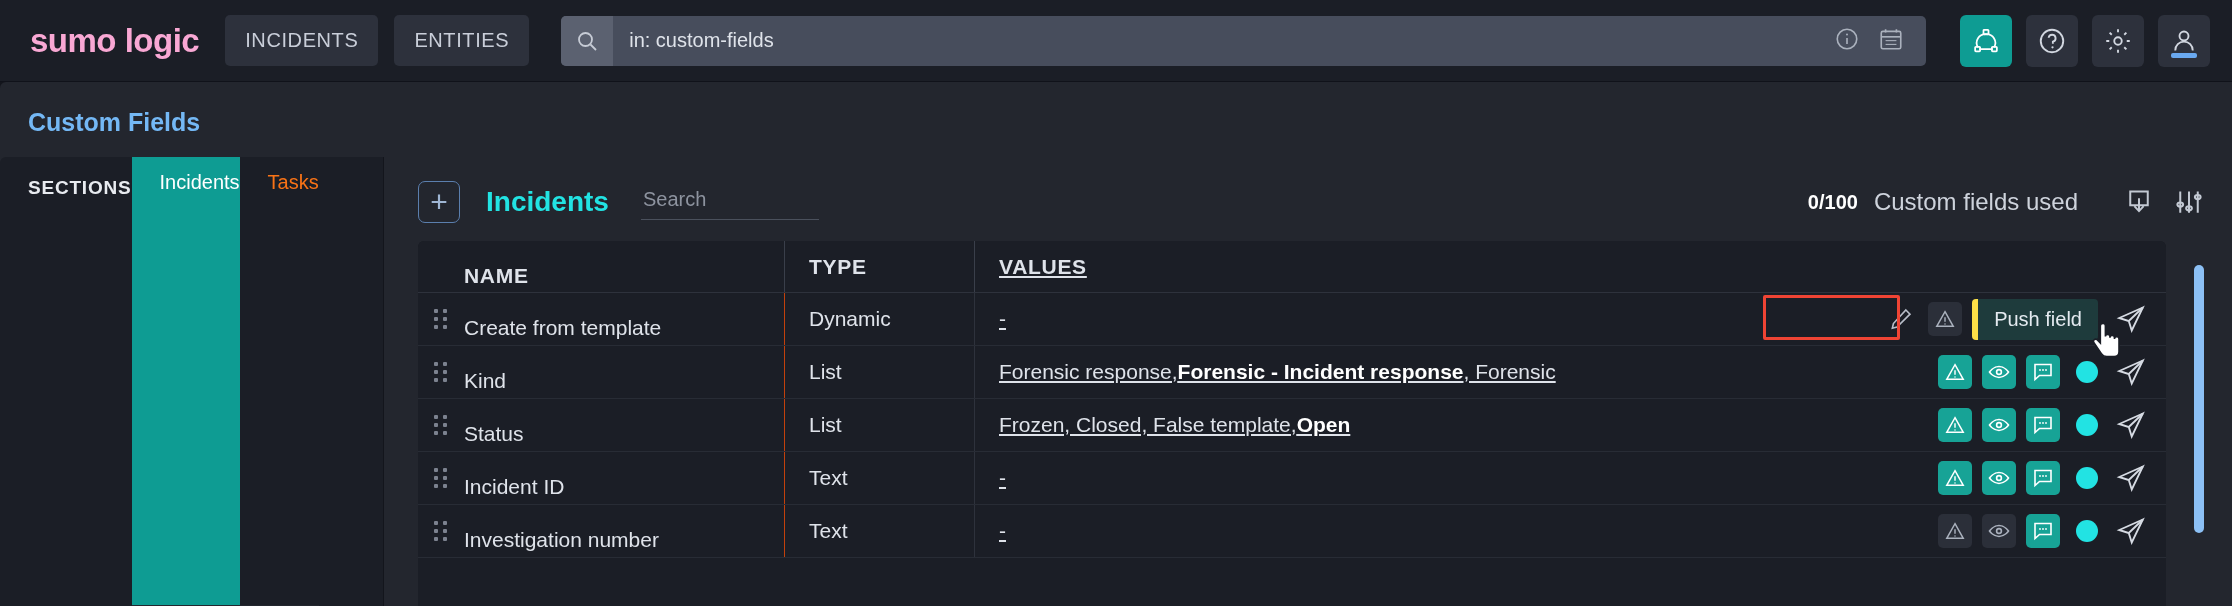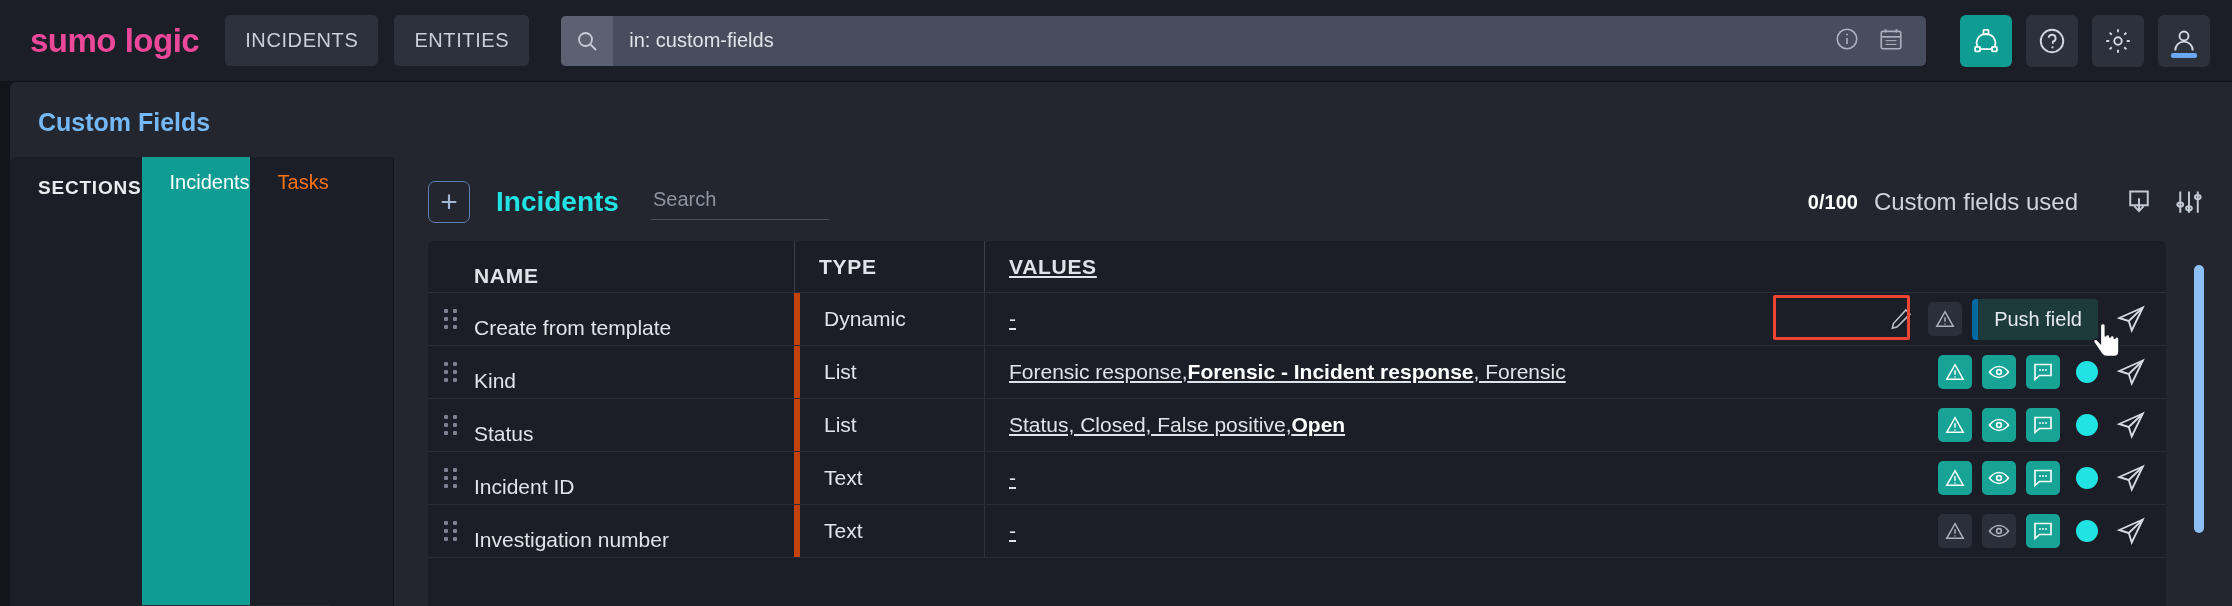--- a/index.html
+++ b/index.html
@@ -14,21 +14,21 @@
   .topnav {
     height: 82px;
     background: #1b1e26;
     display: flex;
     align-items: center;
     padding: 0 22px 0 30px;
     gap: 0;
     border-bottom: 1px solid #10121a;
   }
   .brand {
-    color: #ec4899;
+    color: #f9a8d4;
     font-size: 33px;
     font-weight: 700;
     letter-spacing: -0.5px;
     margin-right: 26px;
     white-space: nowrap;
   }
   .nav-tab {
     background: #2d313c;
     color: #c9ced9;
     font-size: 20px;
@@ -86,21 +86,21 @@
     bottom: 9px; left: 13px;
     width: 26px; height: 5px;
     background: #6aa9f0;
     border-radius: 2px;
   }
 
   
   .page {
     height: calc(606px - 82px);
     background: #13151c;
-    padding-left: 10px;
+    padding-left: 0;
     display: flex;
     flex-direction: column;
     justify-content: flex-end;
   }
   .page-inner {
     background: #23262e;
     flex: 1;
     display: flex;
     flex-direction: column;
     border-radius: 6px 0 0 0;
@@ -229,21 +229,21 @@
   }
   .th {
     color: #eef1f5;
     font-size: 19px;
     font-weight: 700;
     letter-spacing: 0.7px;
   }
   .c-handle { width: 46px; flex: none; display: flex; justify-content: center; }
   .c-name { width: 320px; flex: none; color: #dfe3ea; font-size: 21px; margin-top: 18px; }
   .c-type { width: 190px; flex: none; color: #dfe3ea; font-size: 21px;
-            border-left: 6px solid #c2410c; padding-left: 24px; height: 100%;
+            border-left: 1px solid #c2410c; padding-left: 24px; height: 100%;
             display: flex; align-items: center; }
   .c-vals { flex: 1; min-width: 0; color: #dfe3ea; font-size: 21px;
             border-left: 1px solid #2e323c; padding-left: 24px; height: 100%;
             display: flex; align-items: center; white-space: nowrap; overflow: hidden; text-decoration: underline; }
   .thead .c-type, .thead .c-vals { border-left: 1px solid #3a3f4a; }
   .c-actions {
     flex: none;
     display: flex;
     align-items: center;
     gap: 10px;
@@ -267,21 +267,21 @@
   b.val { color: #ffffff; font-weight: 700; }
 
   
   .tip-wrap { position: relative; display: flex; align-items: center; }
   .tooltip {
     background: #1e3b3c;
     color: #e4eaf0;
     font-size: 20px;
     padding: 9px 16px;
     border-radius: 4px;
-    border-left: 6px solid #0369a1;
+    border-left: 6px solid #fde047;
     white-space: nowrap;
   }
   .hl-box {
     position: absolute;
     border: 3px solid #ef4434;
     border-radius: 2px;
     pointer-events: none;
   }
   .cursor-hand { position: absolute; pointer-events: none; }
   .scrollbar {
@@ -508,21 +508,21 @@
                   <i></i>
                   <i></i>
                   <i></i>
                   <i></i>
                   <i></i>
                 </span>
             </div>
             <div class="c-name">Status</div>
             <div class="c-type">List</div>
             <div class="c-vals">
-              <span>Status, Closed, False positive, </span>
+              <span>Frozen, Closed, False template, </span>
                 <b class="val">Open</b>
                 <span></span>
             </div>
             <div class="c-actions">
               <div class="act on">
                 <svg width="22" height="22" viewBox="0 0 24 24" fill="none" stroke="#ffffff" stroke-width="1.6">
                   <path d="M12 4 21 20H3z"></path>
                     <line x1="12" y1="10" x2="12" y2="15"></line>
                   <circle cx="12" cy="17.4" r="0.8" fill="#ffffff" stroke="none"></circle>
                 </svg>

